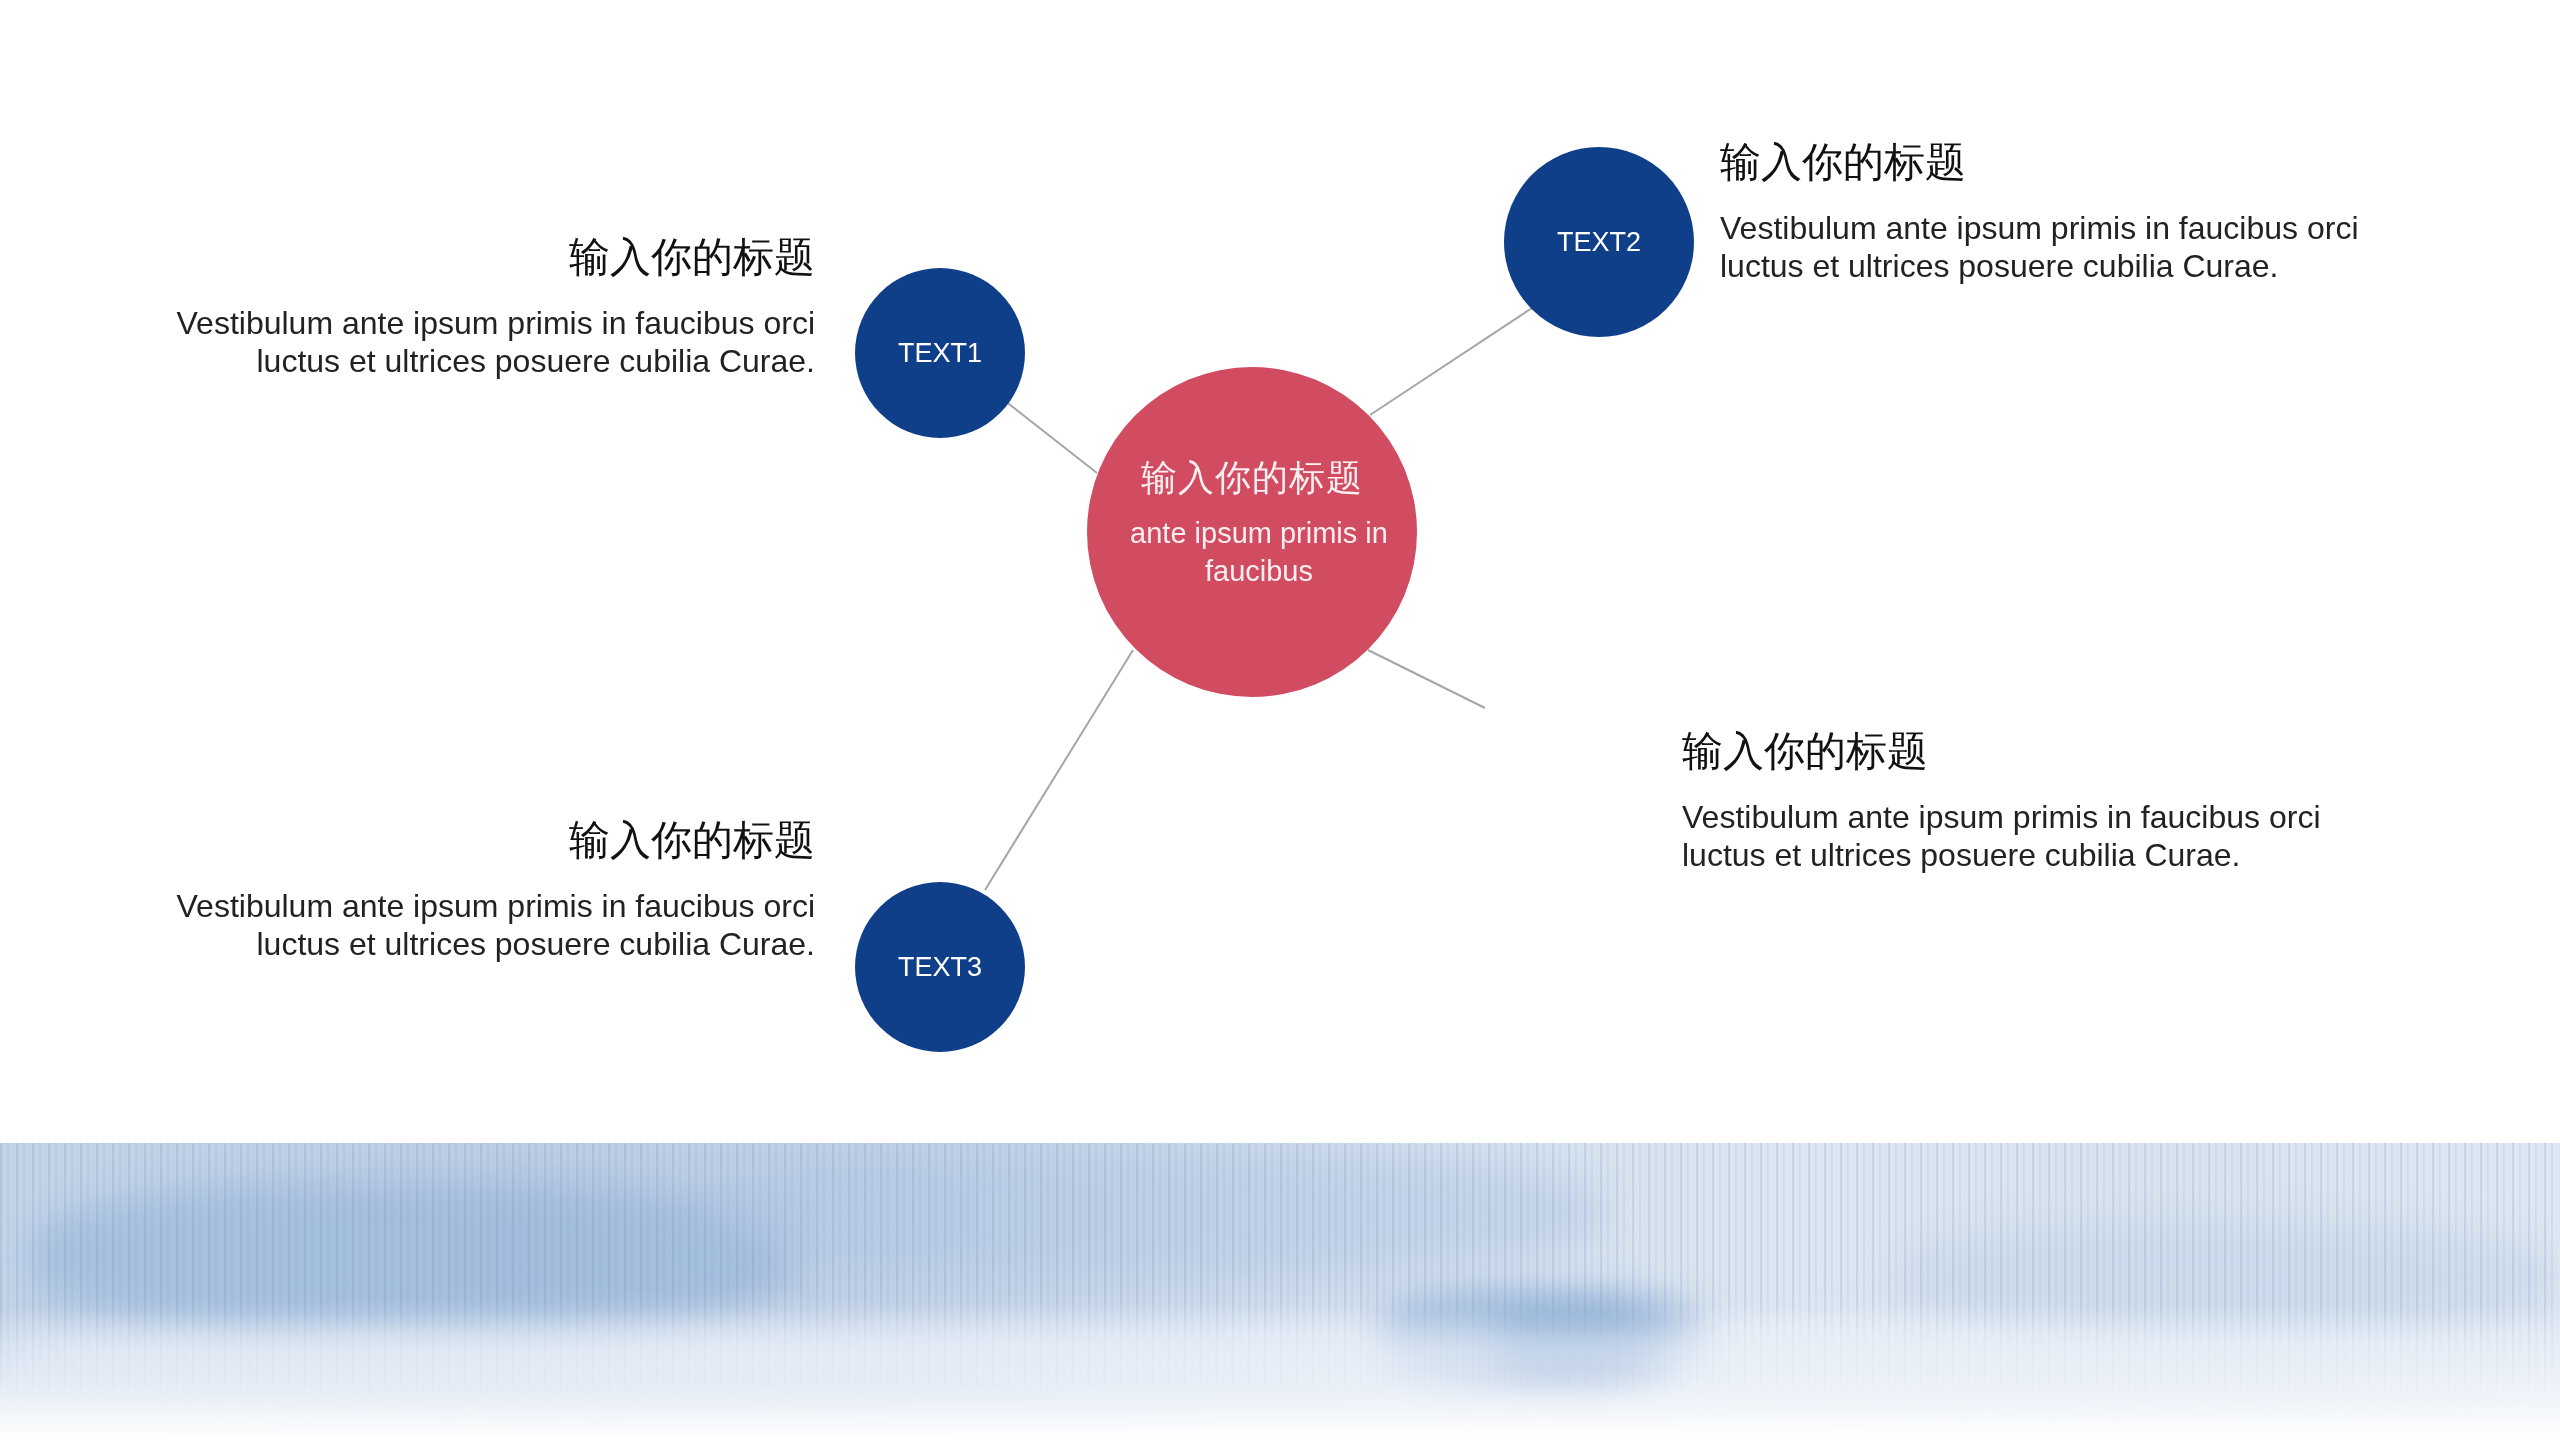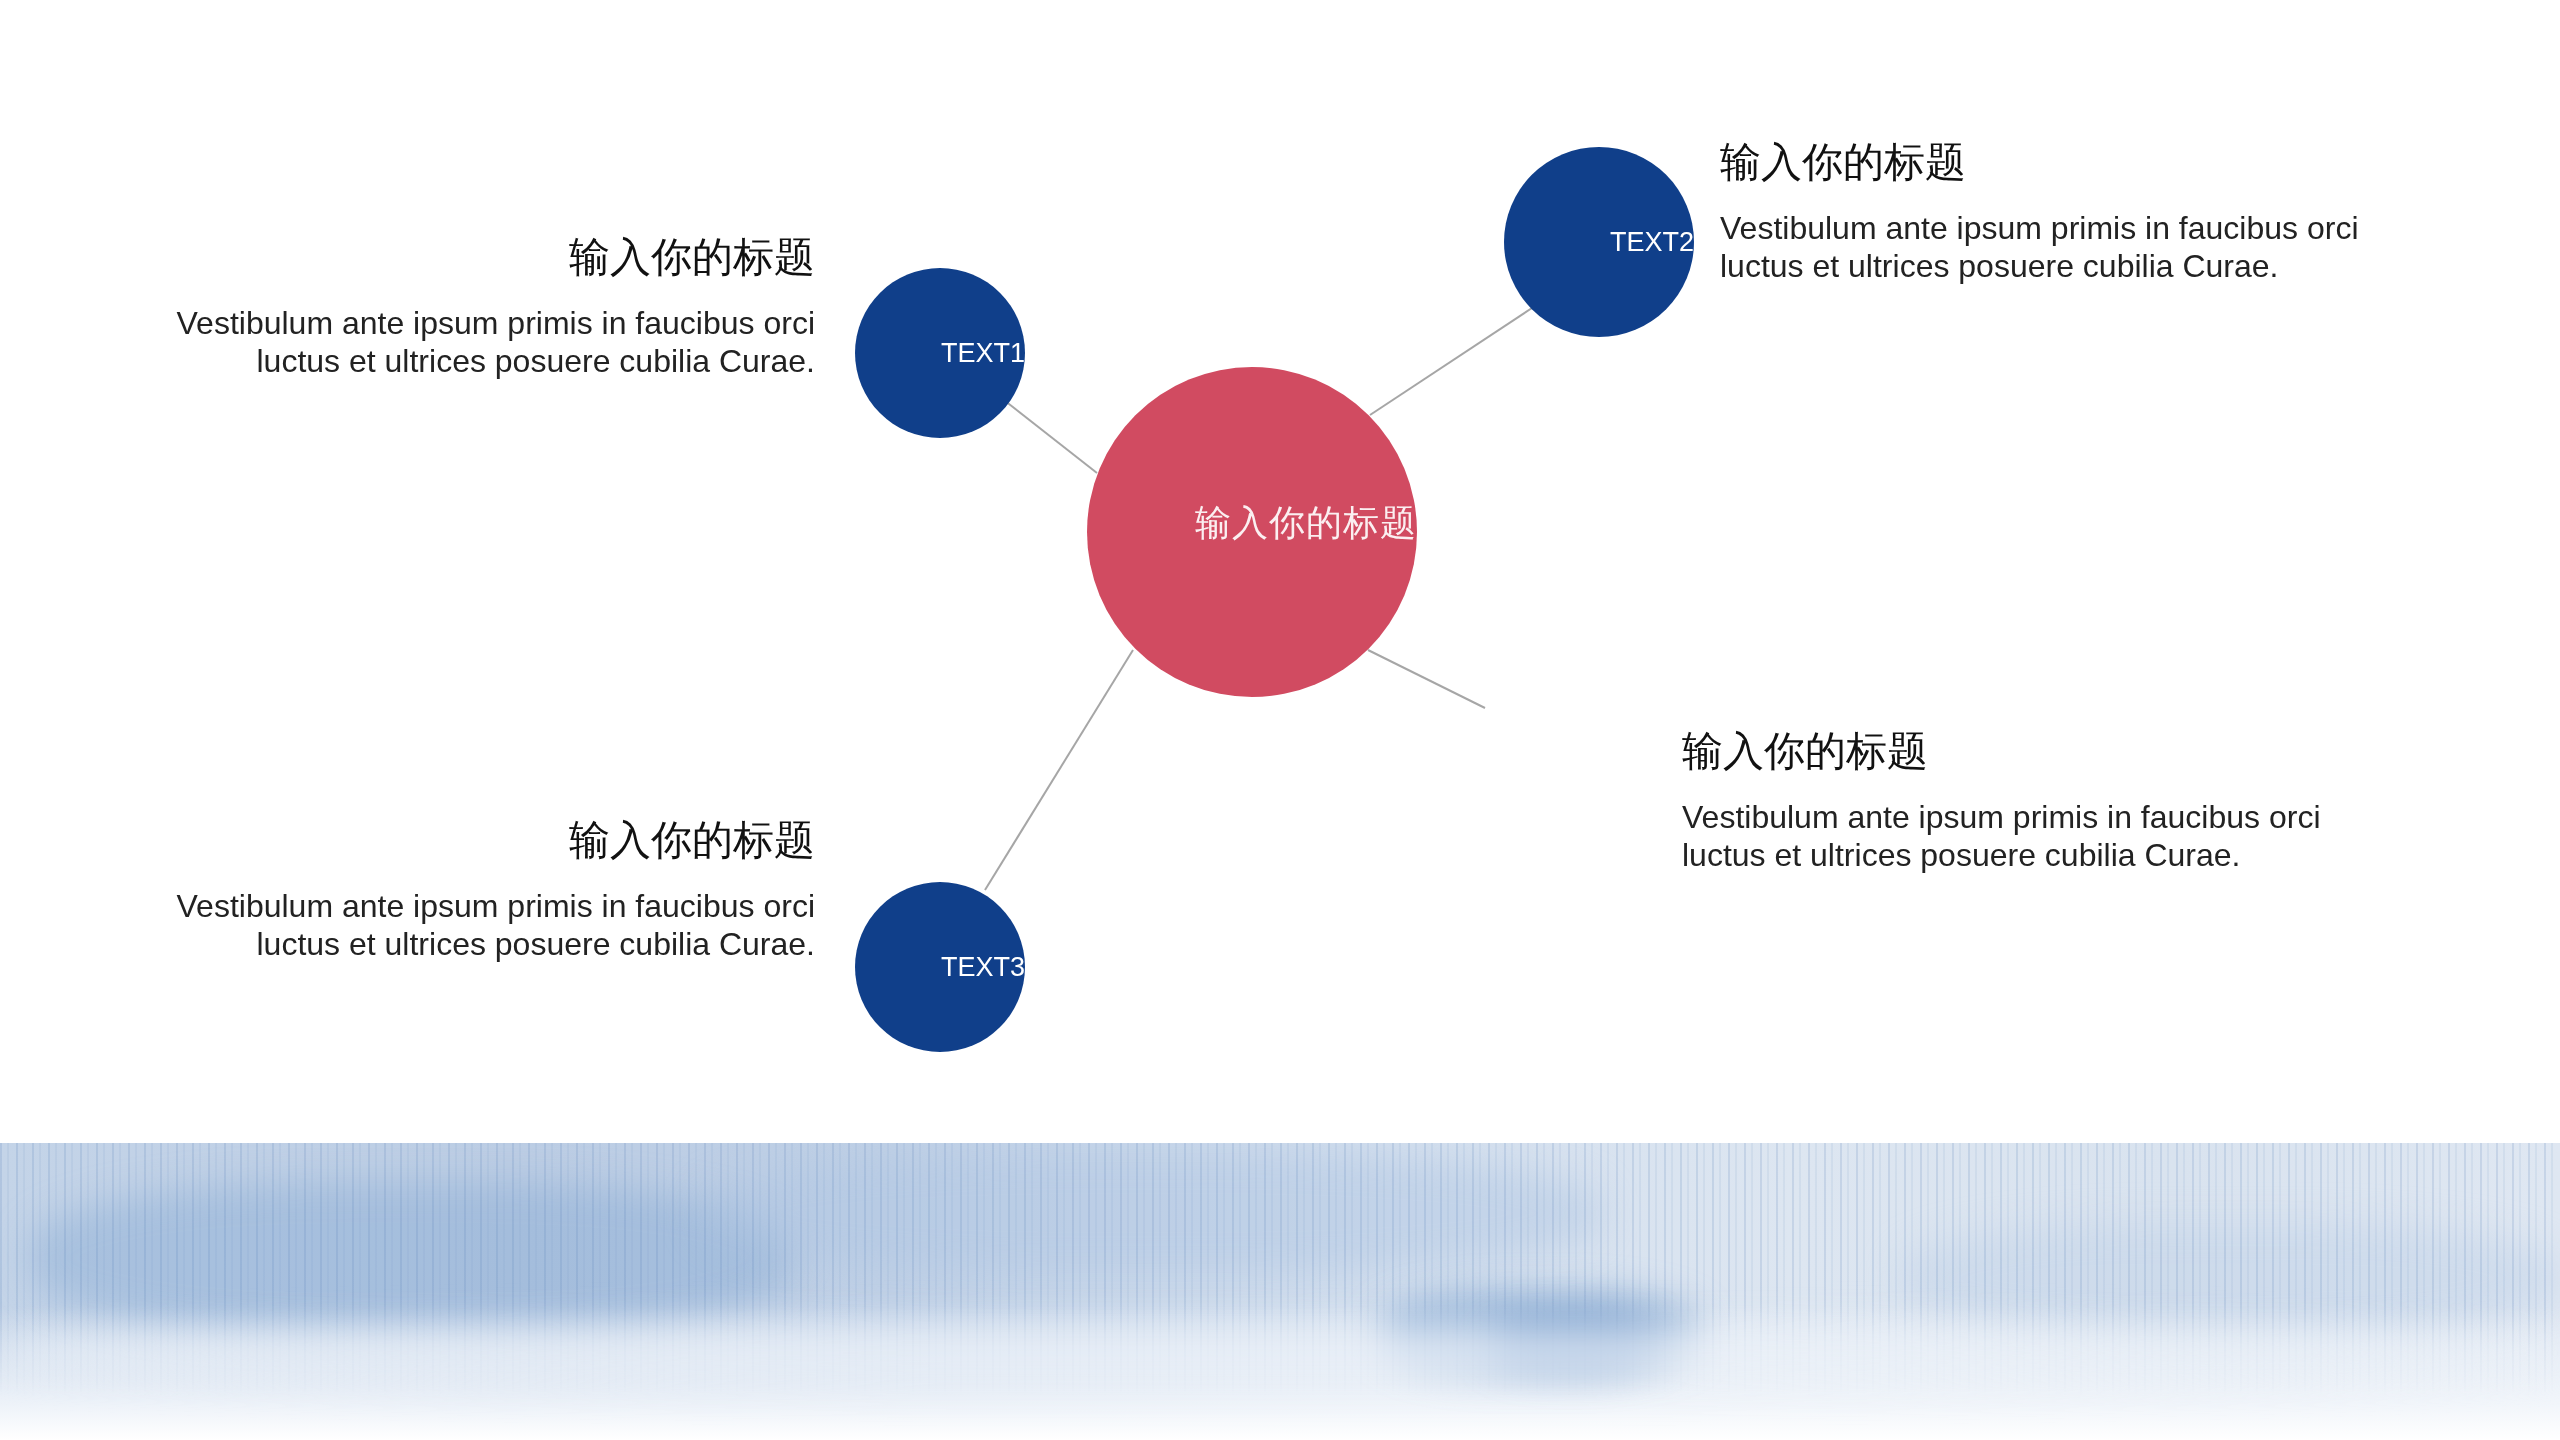--- a/index.html
+++ b/index.html
@@ -21,21 +21,21 @@
       position: absolute;
       left: 0; top: 0;
       width: 2560px; height: 1440px;
       pointer-events: none;
     }
     .circle {
       position: absolute;
       border-radius: 50%;
       display: flex;
       flex-direction: column;
-      align-items: flex-end;
+      align-items: center;
       justify-content: center;
       text-align: center;
       color: #ffffff;
       box-sizing: border-box;
     }
     .circle.center {
       left: 1087px; top: 367px;
       width: 330px; height: 330px;
       background: #d14b61;
     }
@@ -134,20 +134,21 @@
 
   <svg class="connectors" viewBox="0 0 2560 1440" xmlns="http://www.w3.org/2000/svg">
     <line x1="1000" y1="397" x2="1097" y2="473" stroke="#a6a6a6" stroke-width="2"></line>
     <line x1="1370" y1="415" x2="1532" y2="308" stroke="#a6a6a6" stroke-width="2"></line>
     <line x1="1133" y1="650" x2="985" y2="890" stroke="#a6a6a6" stroke-width="2"></line>
     <line x1="1368" y1="650" x2="1485" y2="708" stroke="#a6a6a6" stroke-width="2"></line>
   </svg>
 
   <div class="circle center">
     <div class="c-title">输入你的标题</div>
+    <div class="c-body">ante ipsum primis in faucibus</div>
   </div>
 
   <div class="circle node" id="node-1">
     <span class="n-label">TEXT1</span>
   </div>
   <div class="circle node" id="node-2">
     <span class="n-label">TEXT2</span>
   </div>
   <div class="circle node" id="node-3">
     <span class="n-label">TEXT3</span>

